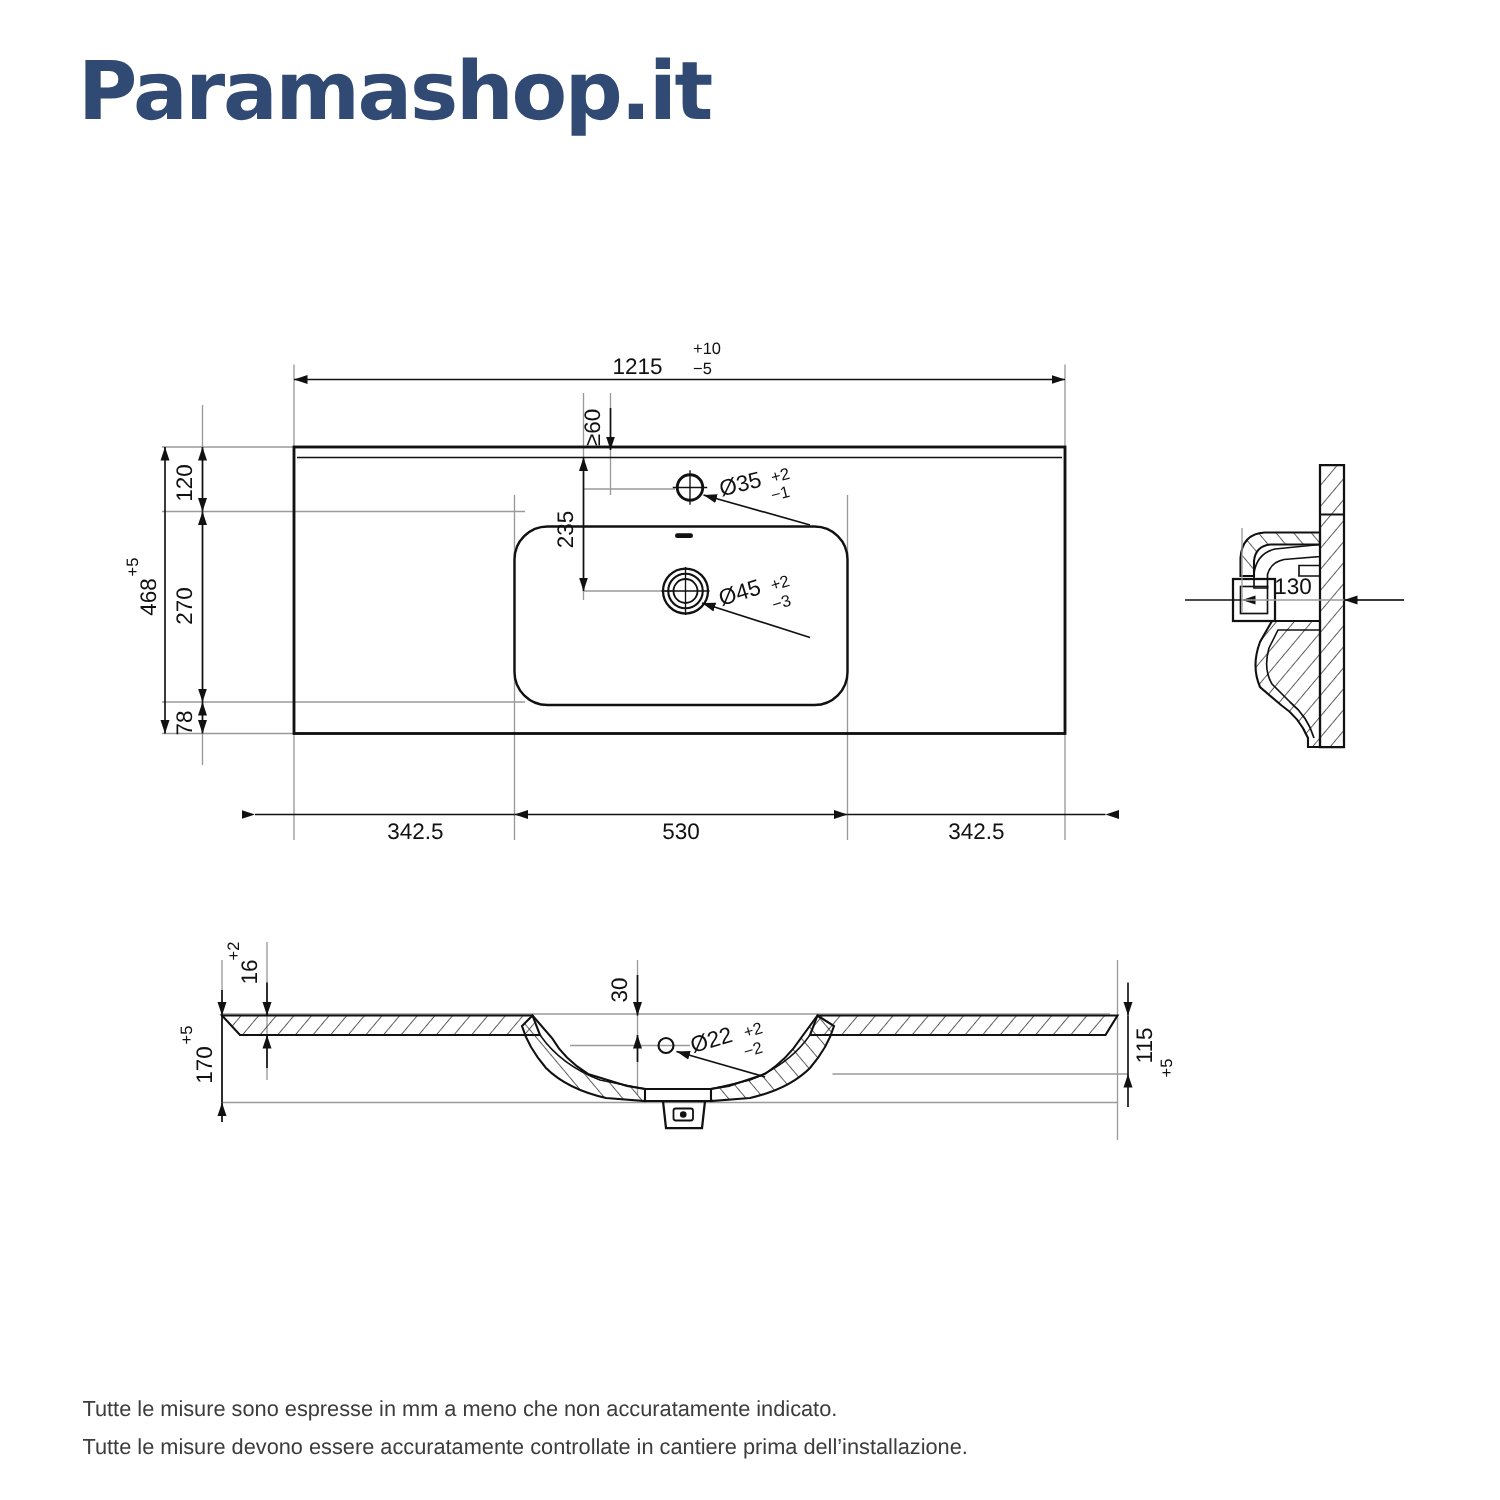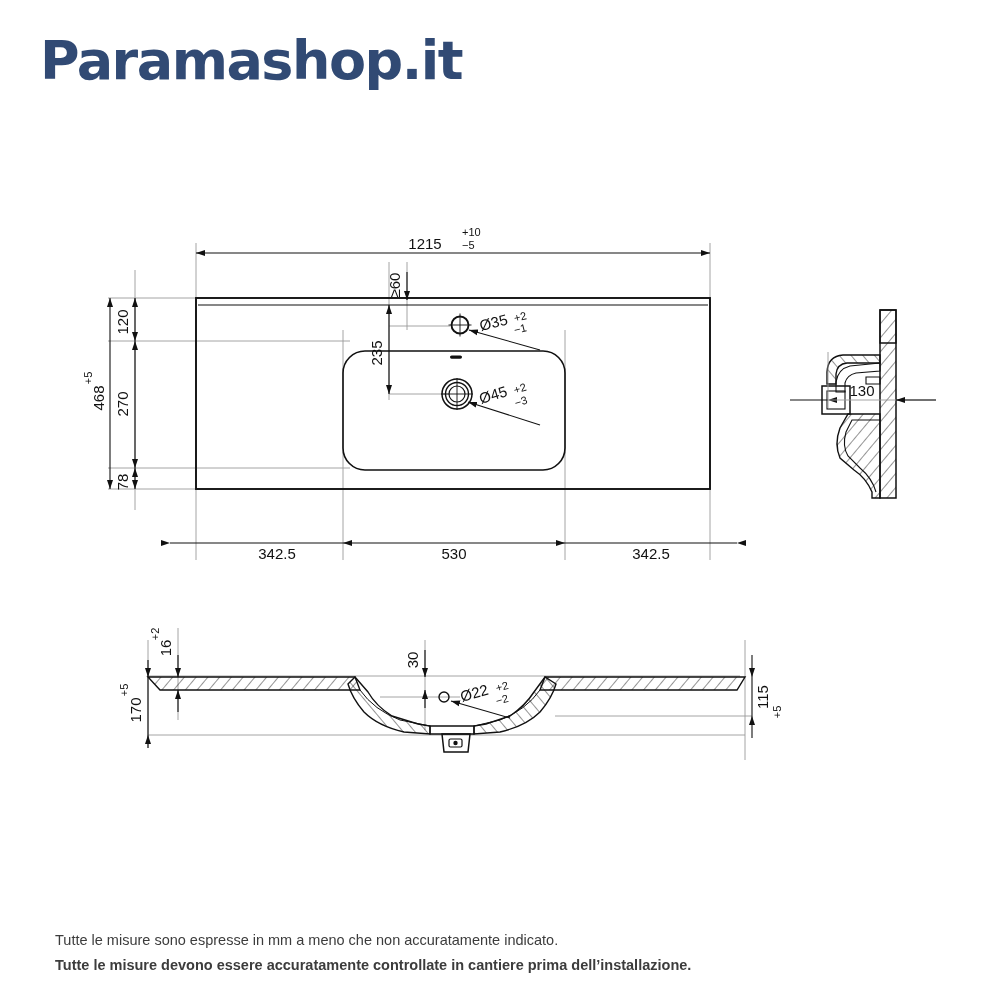--- a/index.html
+++ b/index.html
@@ -18,40 +18,40 @@
   }
   #page {
     position: absolute;
     left: 0; top: 0;
     width: 1000px;
     height: 1000px;
     background: #ffffff;
   }
   .brand {
     position: absolute;
-    left: 40px;
+    left: 52px;
     top: 34px;
     font-family: "DejaVu Sans", sans-serif;
     font-weight: bold;
     font-size: 54px;
     letter-spacing: -1.5px;
     color: #314a74;
     white-space: nowrap;
     line-height: 1;
   }
   .footer-note {
     position: absolute;
     left: 55px;
     font-size: 14.5px;
     color: #3c3c3c;
     white-space: nowrap;
     font-family: "Liberation Sans", sans-serif;
   }
   #note-line-1 { top: 932px; }
-  #note-line-2 { top: 957px; font-weight: bold; }
+  #note-line-2 { top: 957px; }
 
   svg#drawing {
     position: absolute;
     left: 0;
     top: 0;
     width: 1000px;
     height: 1000px;
   }
   svg#drawing text {
     font-family: "Liberation Sans", sans-serif;

